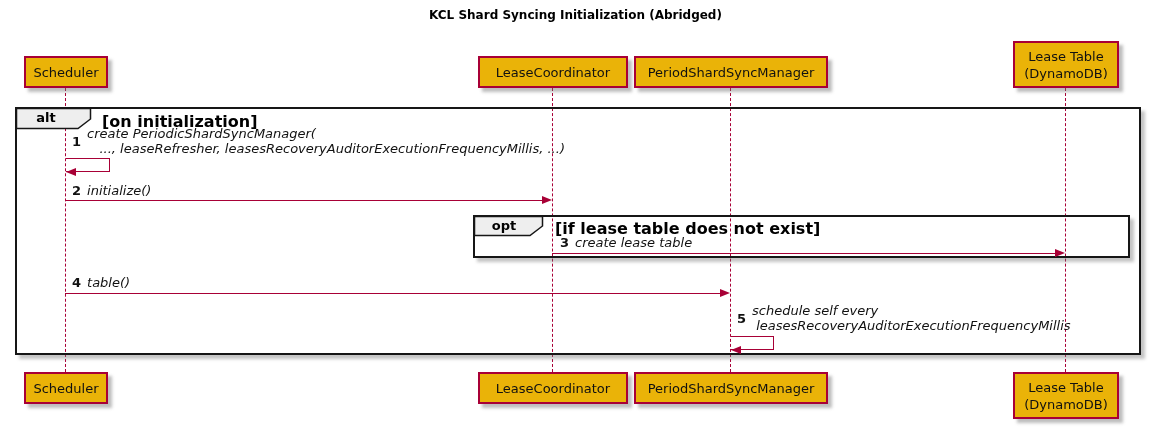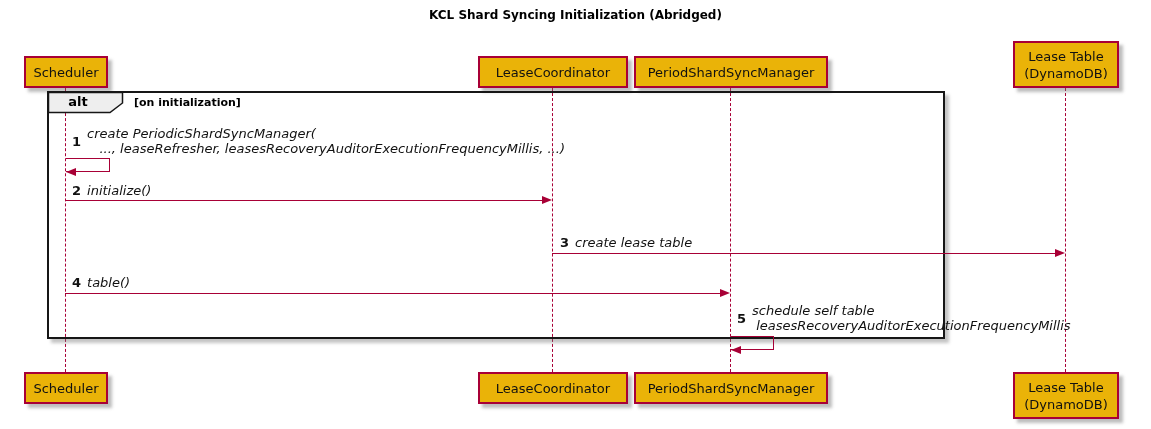--- a/index.html
+++ b/index.html
@@ -21,21 +21,21 @@
   }
   .pbox .lbl{display:block;text-align:center;white-space:pre-line;line-height:17px;}
   
   .lifeline{position:absolute;top:88px;height:284px;width:0;border-left:1px dashed #A80036;}
   
   .frame{position:absolute;box-sizing:border-box;border:2px solid #161616;
          box-shadow:4px 4px 3px rgba(110,110,110,.4);}
   .frame .pent{position:absolute;top:-1px;left:-1px;}
   .frame .kw{position:absolute;top:1px;left:0;width:58px;text-align:center;
              font-size:13px;font-weight:bold;color:#000;}
-  .frame .cond{position:absolute;font-size:11px;font-weight:bold;color:#000;white-space:nowrap;}
+  .frame .cond{position:absolute;font-size:16px;font-weight:bold;color:#000;white-space:nowrap;}
   
   .msg{position:absolute;display:flex;align-items:center;gap:6px;font-size:13px;white-space:nowrap;}
   .msg .num{font-weight:bold;}
   .msg .txt{white-space:pre;line-height:15px;font-style:italic;}
   .mline{position:absolute;height:0;border-top:1px solid #A80036;}
   .ah-right{position:absolute;width:0;height:0;
             border-top:4px solid transparent;border-bottom:4px solid transparent;
             border-left:10px solid #A80036;}
   .ah-left{position:absolute;width:0;height:0;
            border-top:4px solid transparent;border-bottom:4px solid transparent;
@@ -62,21 +62,21 @@
     <span class="lbl">LeaseCoordinator</span>
   </div>
   <div class="pbox" style="left:634px;top:56px;width:194px;height:32px;">
     <span class="lbl">PeriodShardSyncManager</span>
   </div>
   <div class="pbox" style="left:1013px;top:41px;width:106px;height:47px;">
     <span class="lbl">Lease Table
 (DynamoDB)</span>
   </div>
 
-  <div class="frame" style="left:15px;top:91px;width:898px;height:248px;margin-left:32px;">
+  <div class="frame" style="left:15px;top:107px;width:1126px;height:248px;">
     <svg class="pent" width="76" height="22">
       <path d="M0.5,0.5 H74.5 V11 L62,20.5 H0.5 Z" fill="#EEEEEE" stroke="#161616" stroke-width="1.5"></path>
     </svg>
     <span class="kw">alt</span>
     <span class="cond" style="left:85px;top:3px;">[on initialization]</span>
   </div>
 
   <div class="msg" style="left:72px;top:126px;">
     <span class="num">1</span>
     <span class="txt">create PeriodicShardSyncManager(
@@ -85,38 +85,45 @@
   <div class="selfloop" style="left:66px;top:158px;width:44px;height:14px;"></div>
   <div class="ah-left" style="left:66px;top:168px;"></div>
 
   <div class="msg" style="left:72px;top:183px;">
     <span class="num">2</span>
     <span class="txt">initialize()</span>
   </div>
   <div class="mline" style="left:65px;top:200px;width:478px;"></div>
   <div class="ah-right" style="left:542px;top:196px;"></div>
 
+  <div class="frame" style="left:473px;top:215px;width:657px;height:43px;">
+    <svg class="pent" width="70" height="21">
+      <path d="M0.5,0.5 H68.5 V10 L56,19.5 H0.5 Z" fill="#EEEEEE" stroke="#161616" stroke-width="1.5"></path>
+    </svg>
+    <span class="kw">opt</span>
+    <span class="cond" style="left:80px;top:2px;">[if lease table does not exist]</span>
+  </div>
 
   <div class="msg" style="left:560px;top:235px;">
     <span class="num">3</span>
     <span class="txt">create lease table</span>
   </div>
   <div class="mline" style="left:552px;top:253px;width:504px;"></div>
   <div class="ah-right" style="left:1055px;top:249px;"></div>
 
   <div class="msg" style="left:72px;top:275px;">
     <span class="num">4</span>
     <span class="txt">table()</span>
   </div>
   <div class="mline" style="left:65px;top:293px;width:656px;"></div>
   <div class="ah-right" style="left:720px;top:289px;"></div>
 
   <div class="msg" style="left:737px;top:303px;">
     <span class="num">5</span>
-    <span class="txt">schedule self table
+    <span class="txt">schedule self every
  leasesRecoveryAuditorExecutionFrequencyMillis</span>
   </div>
   <div class="selfloop" style="left:731px;top:336px;width:43px;height:14px;"></div>
   <div class="ah-left" style="left:731px;top:346px;"></div>
 
   <div class="pbox" style="left:24px;top:372px;width:84px;height:32px;">
     <span class="lbl">Scheduler</span>
   </div>
   <div class="pbox" style="left:478px;top:372px;width:150px;height:32px;">
     <span class="lbl">LeaseCoordinator</span>

